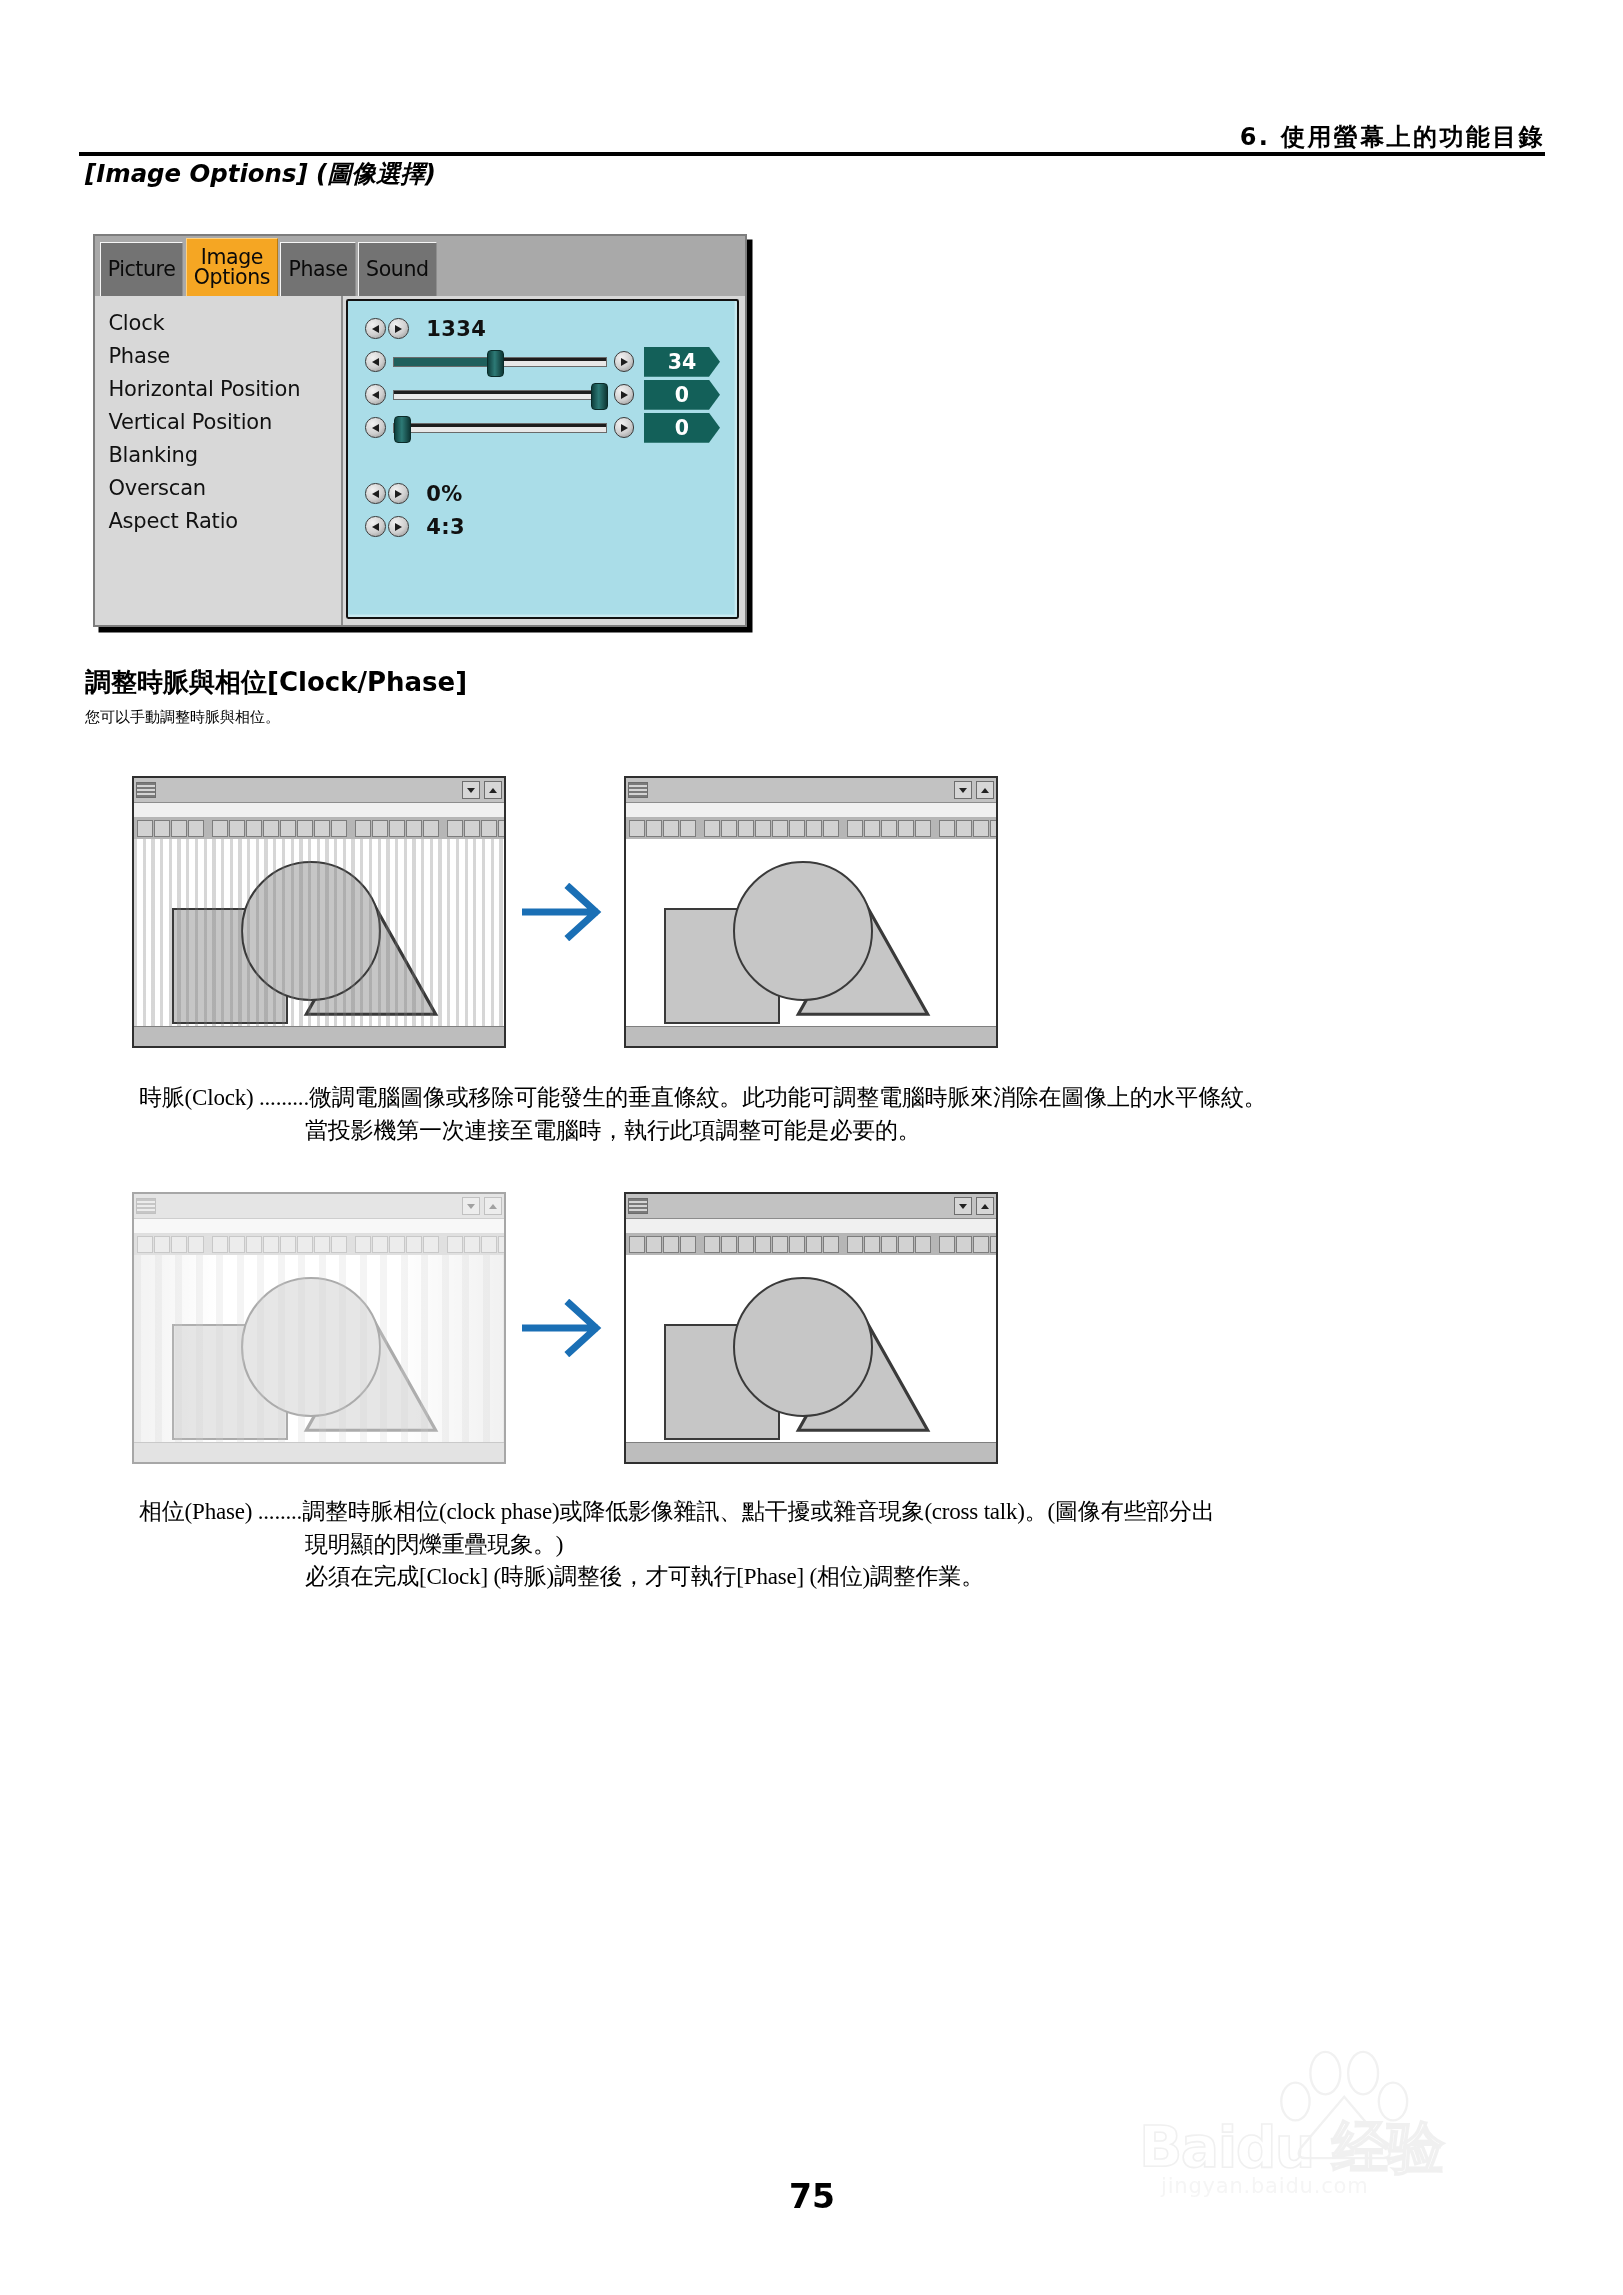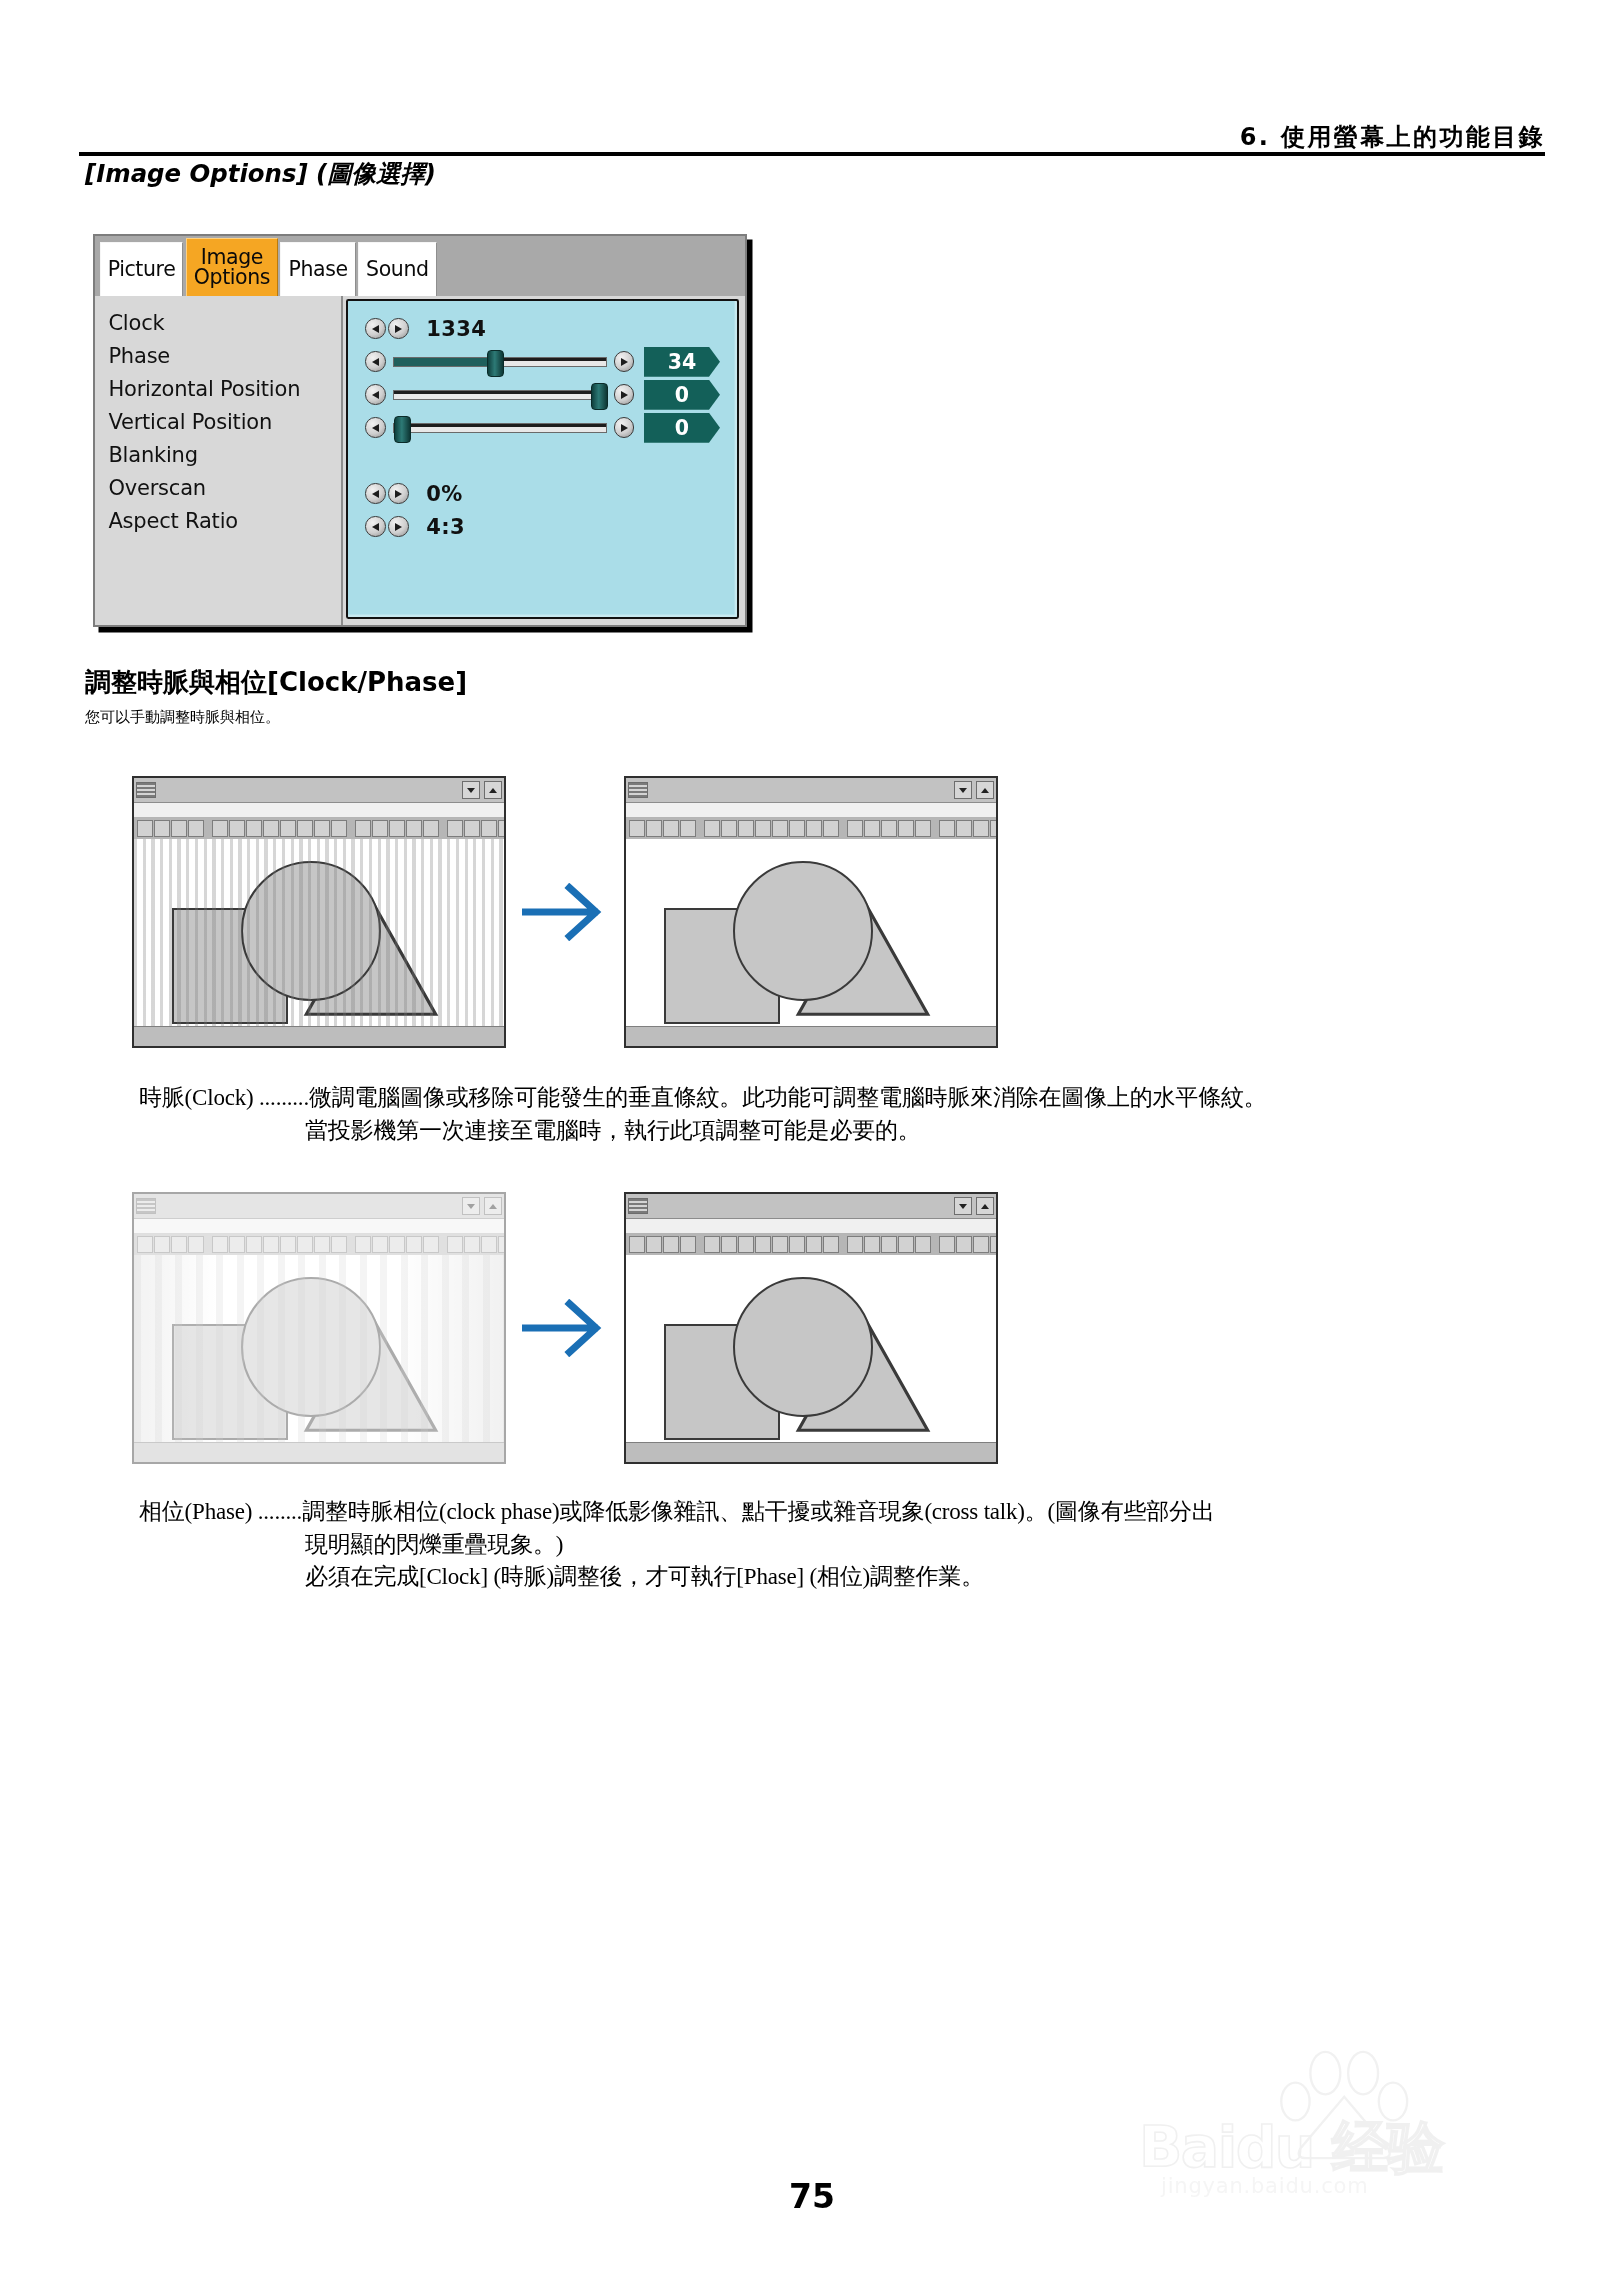--- a/index.html
+++ b/index.html
@@ -86,21 +86,21 @@
     padding: 0 7px;
     display: flex;
     align-items: center;
     justify-content: center;
     text-align: center;
     font-family: "DejaVu Sans", sans-serif;
     font-size: 20.5px;
     line-height: 0.98;
     letter-spacing: -0.4px;
     color: #0a0a0a;
-    background: #ffffff;
+    background: #737373;
     border-top: 1.6px solid #f6f6f6;
     border-left: 1.6px solid #f6f6f6;
     border-right: 1.6px solid #8e8e8e;
     box-sizing: border-box;
     white-space: nowrap;
   }
   .osd-tab.selected {
     background: #f5a623;
     border-top-color: #ffd180;
     border-left-color: #ffd180;

